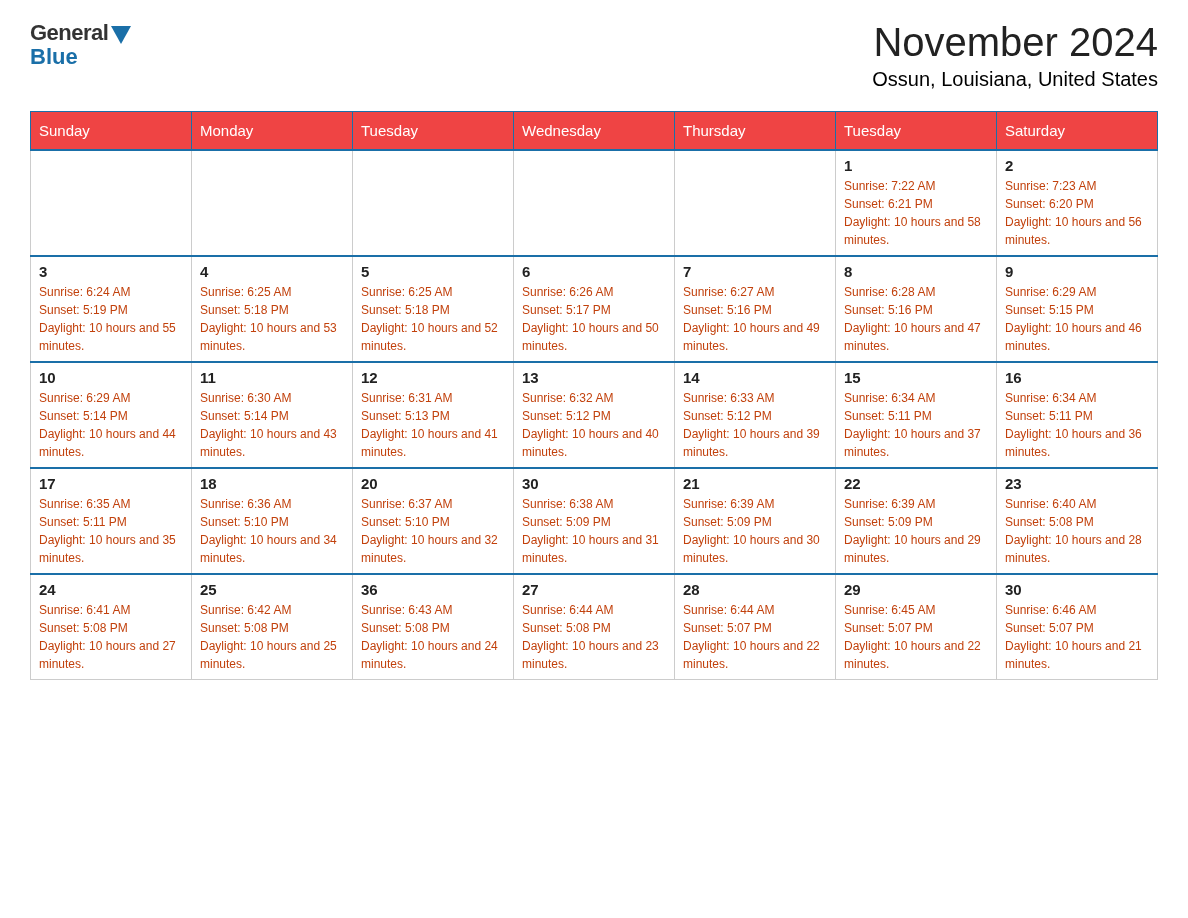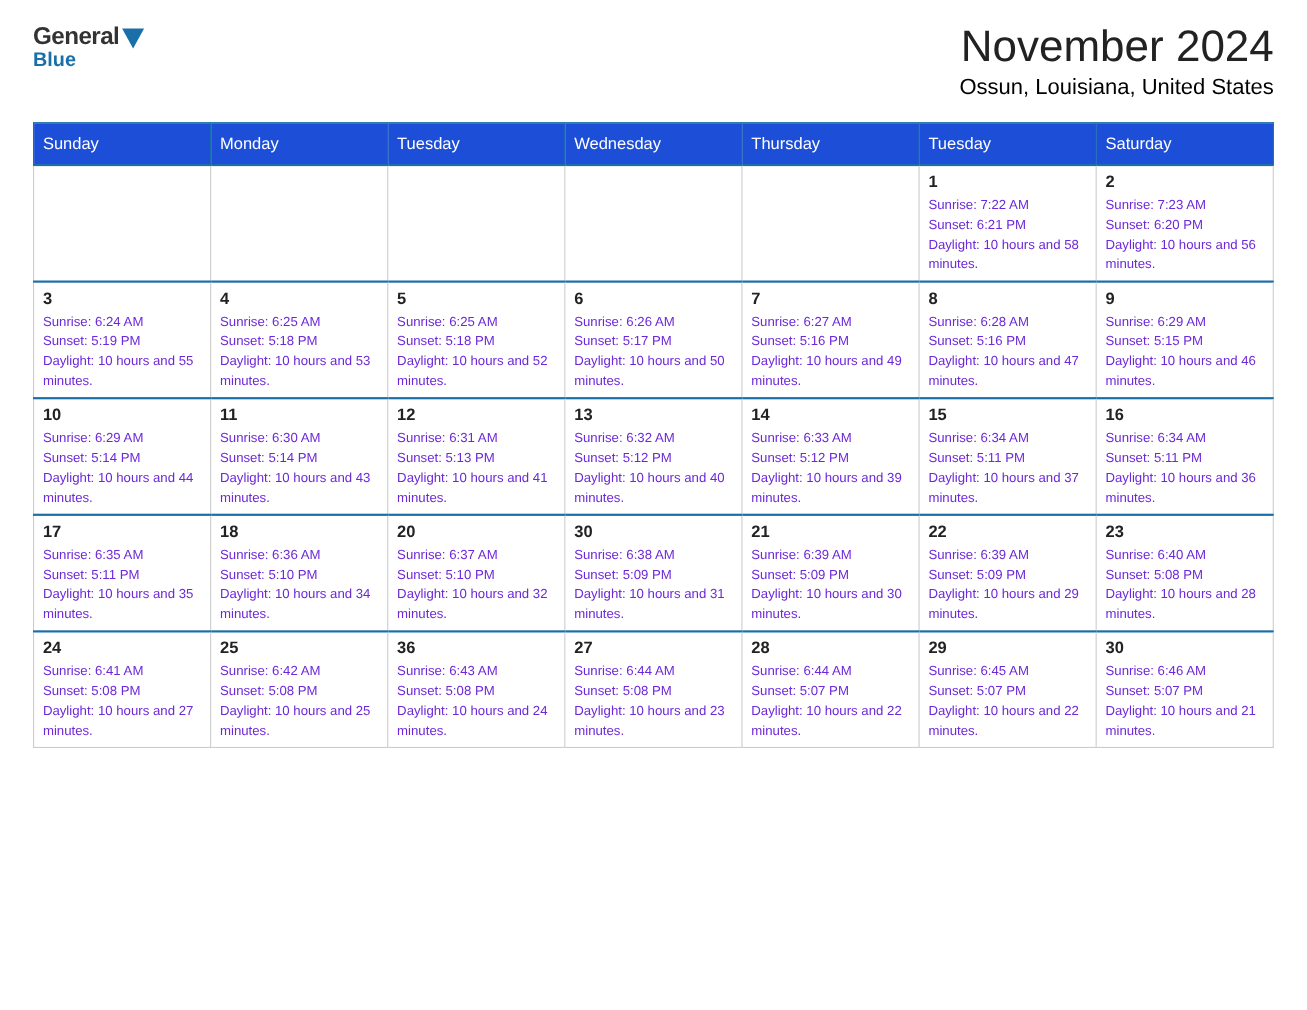--- a/index.html
+++ b/index.html
@@ -36,21 +36,21 @@
     .logo-arrow {
       width: 0;
       height: 0;
       border-left: 10px solid transparent;
       border-right: 10px solid transparent;
       border-top: 18px solid #1a6fa8;
       margin-left: 3px;
       margin-top: 4px;
     }
     .logo-blue {
-      font-size: 18px;
+      font-size: 22px;
       font-weight: bold;
       color: #1a6fa8;
       margin-top: -2px;
     }
     .title-block {
       text-align: right;
     }
     .month-title {
       font-size: 40px;
       font-weight: normal;
@@ -61,21 +61,21 @@
       font-size: 20px;
       color: #000000;
       margin-top: 4px;
     }
     .calendar-table {
       width: 100%;
       border-collapse: collapse;
       table-layout: fixed;
     }
     .calendar-table th {
-      background-color: #1d4ed8;
+      background-color: #ef4444;
       color: #fff;
       padding: 10px 8px;
       text-align: left;
       font-size: 15px;
       font-weight: normal;
       border: 1px solid #1a6fa8;
     }
     .calendar-table td {
       border: 1px solid #ccc;
       vertical-align: top;
@@ -91,21 +91,21 @@
     }
     .day-number {
       font-size: 15px;
       font-weight: bold;
       color: #222;
       display: block;
       margin-bottom: 3px;
     }
     .day-info {
       font-size: 12px;
-      color: #6d28d9;
+      color: #c2410c;
       line-height: 1.5;
     }
     .empty-cell {
       background: #f9f9f9;
     }
   </style>
 </head>
 <body>
 
 <div class="header">

